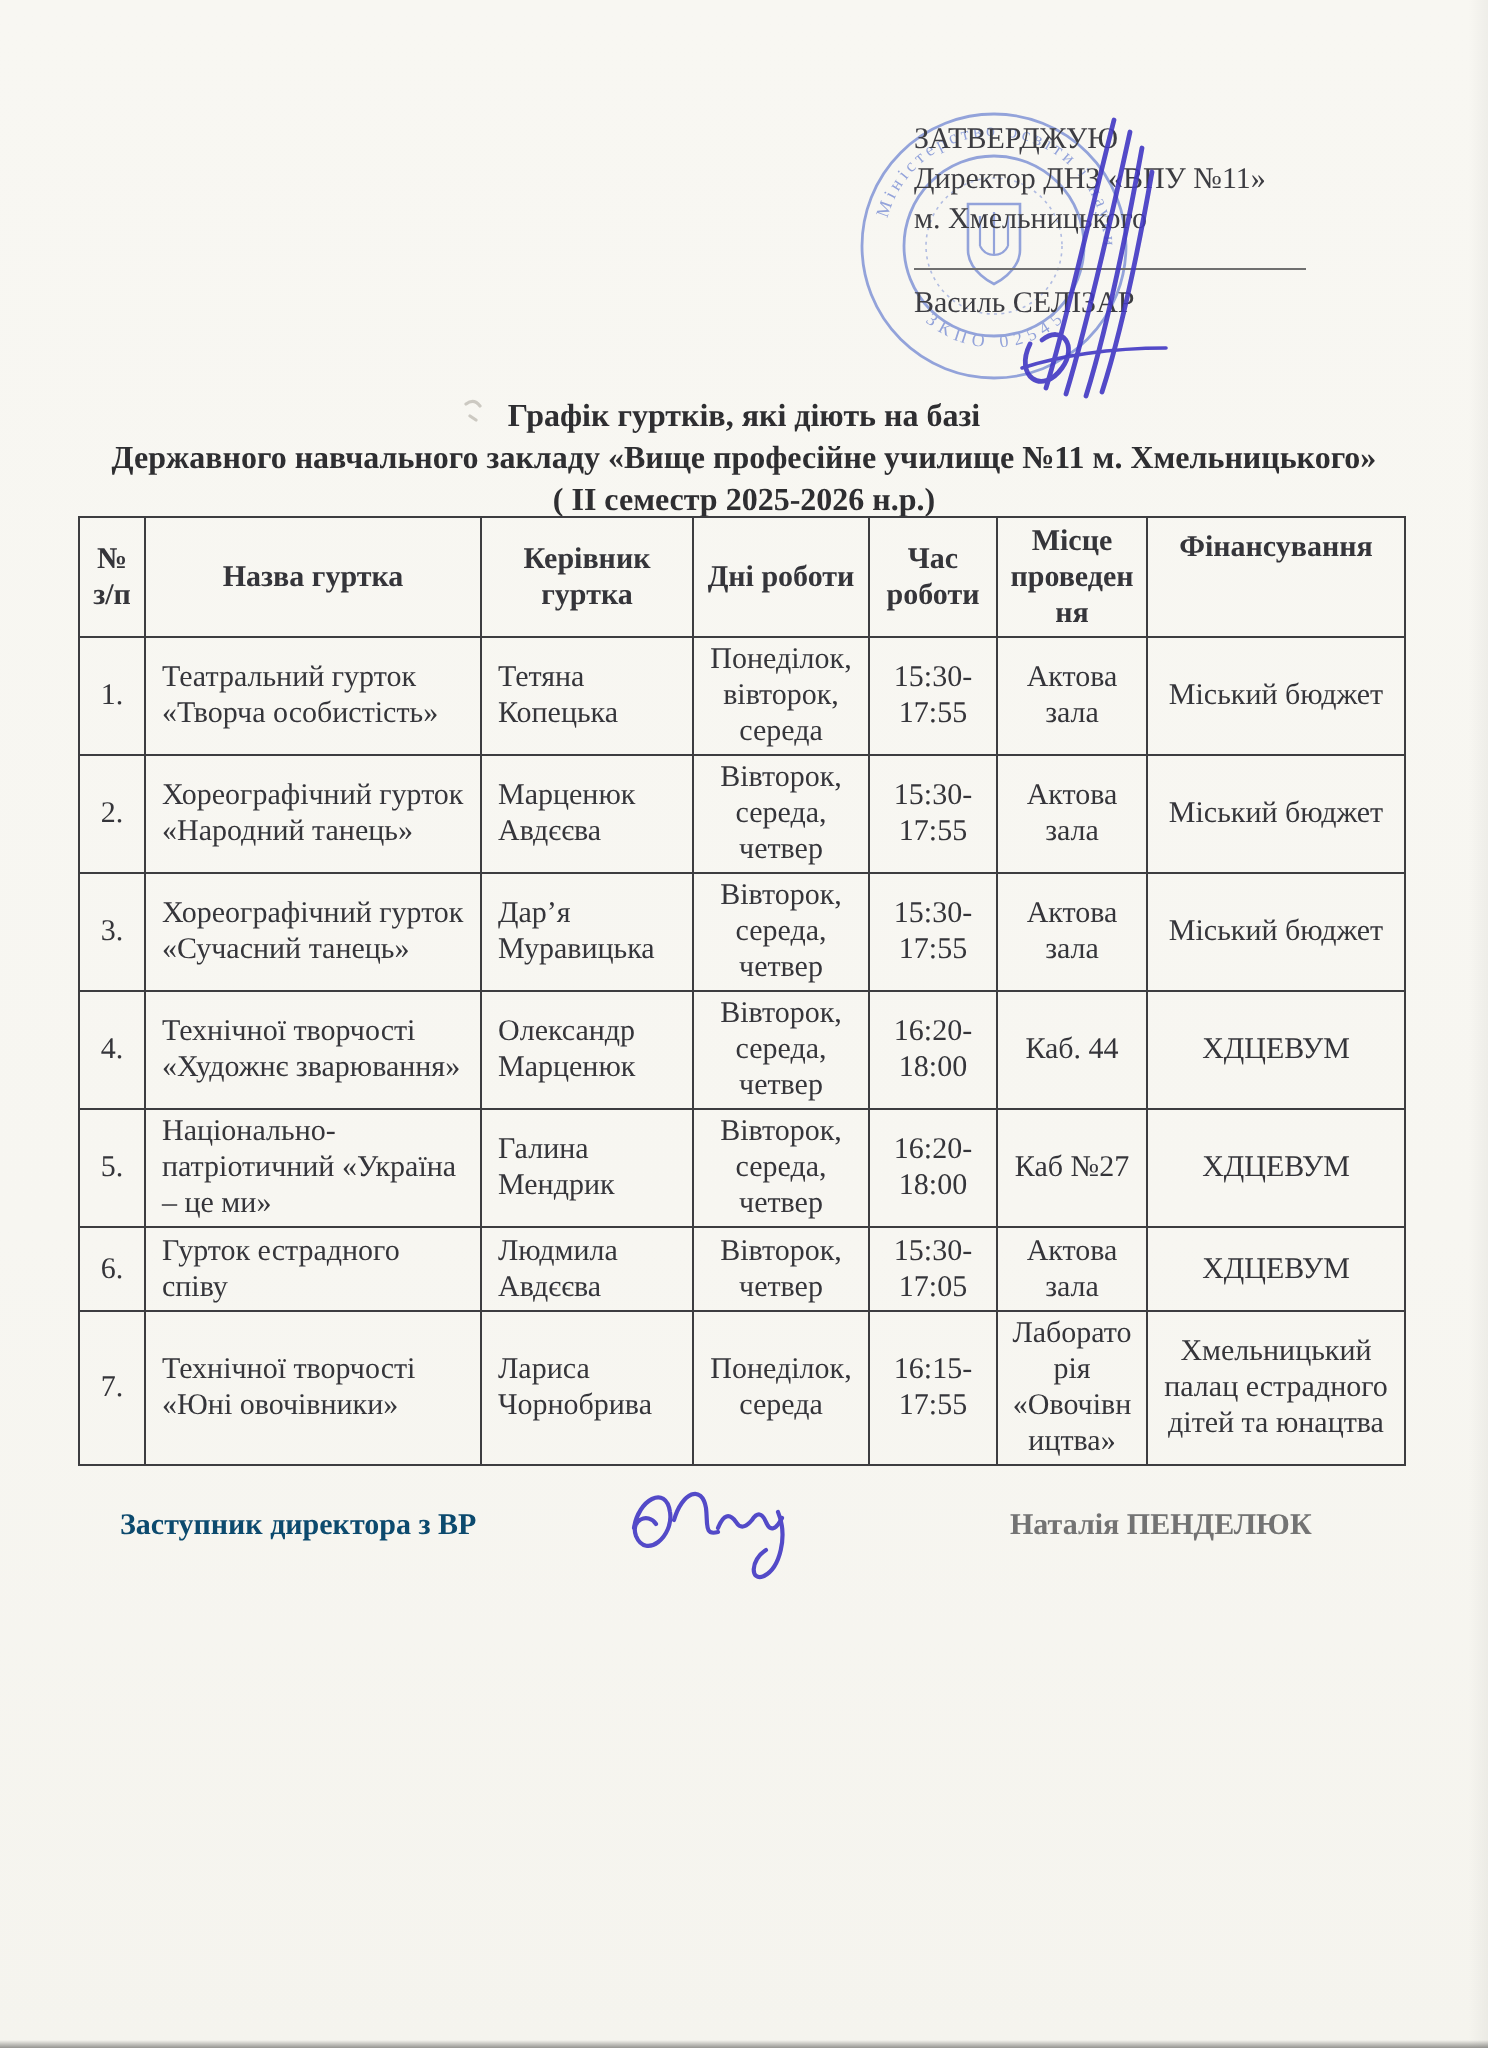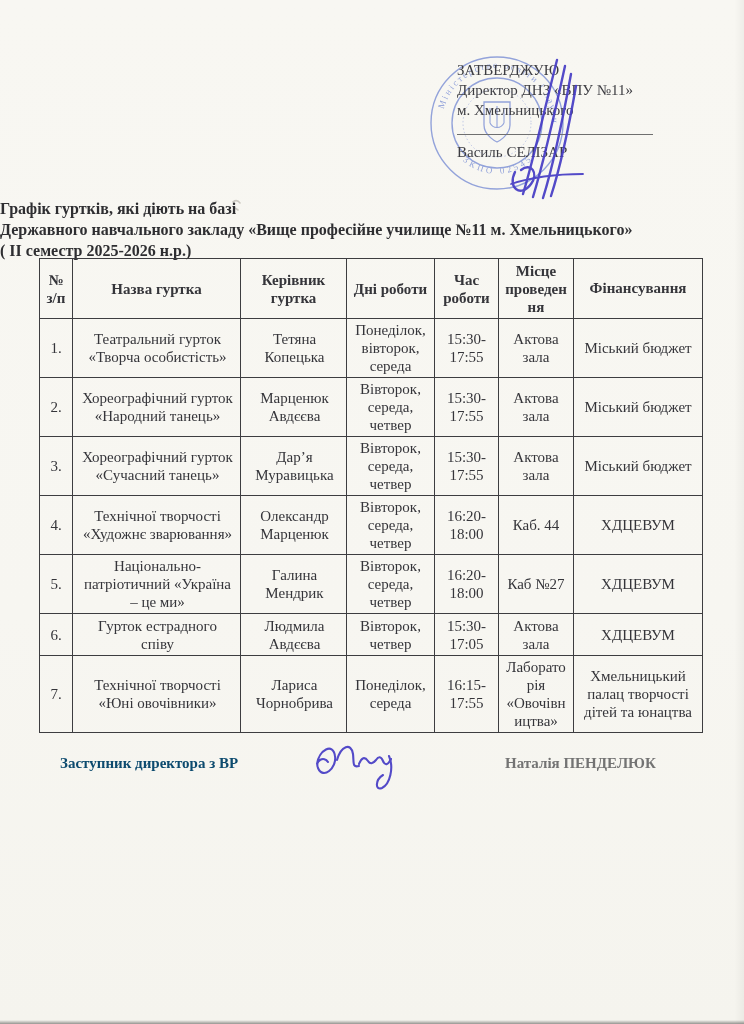--- a/index.html
+++ b/index.html
@@ -34,42 +34,42 @@
   .stamp svg{width:100%;height:100%;}
 
   
   .dir-sign{position:absolute;left:505px;top:52px;width:95px;height:150px;pointer-events:none;}
 
   
   .pencil-mark{position:absolute;left:230px;top:198px;width:20px;height:14px;opacity:.55;}
 
   
   .title-block{
-    position:absolute;left:0;top:198px;width:744px;
+    position:absolute;left:0;top:198px;width:744px;text-align:center;
     font-weight:bold;font-size:16px;line-height:21px;color:#2e2e31;
   }
 
   
   .table-wrap{position:absolute;left:39px;top:258px;}
   table.sched{
     border-collapse:collapse;table-layout:fixed;width:663px;
     font-size:15px;line-height:18px;color:#35353a;
   }
   table.sched th, table.sched td{
     border:1.6px solid #3d3d40;
     padding:2px 4px;
     overflow:hidden;
     word-wrap:break-word;
     overflow-wrap:break-word;
     vertical-align:middle;
   }
   table.sched th{font-weight:bold;text-align:center;}
-  table.sched th.c-fund{vertical-align:top;padding-top:20px;}
+  table.sched th.c-fund{vertical-align:top;padding-top:6px;}
   table.sched td{text-align:center;}
-  table.sched td.c-name, table.sched td.c-leader{text-align:center;padding-left:8px;padding-right:6px;}
+  table.sched td.c-name, table.sched td.c-leader{text-align:left;padding-left:8px;padding-right:6px;}
   table.sched td.c-num{text-align:center;}
   thead tr{height:60px;}
   tbody tr:nth-child(1){height:57px;}
   tbody tr:nth-child(2){height:48px;}
   tbody tr:nth-child(3){height:57px;}
   tbody tr:nth-child(4){height:53px;}
   tbody tr:nth-child(5){height:53px;}
   tbody tr:nth-child(6){height:42px;}
   tbody tr:nth-child(7){height:70px;}
   th.c-place{word-break:break-word;}
@@ -227,21 +227,21 @@
           <td class="c-place">Актова зала</td>
           <td class="c-fund">ХДЦЕВУМ</td>
         </tr>
         <tr>
           <td class="c-num">7.</td>
           <td class="c-name">Технічної творчості «Юні овочівники»</td>
           <td class="c-leader">Лариса Чорнобрива</td>
           <td class="c-days">Понеділок, середа</td>
           <td class="c-time">16:15-17:55</td>
           <td class="c-place">Лабораторія «Овочівництва»</td>
-          <td class="c-fund">Хмельницький палац творчості дітей та юнацтва</td>
+          <td class="c-fund">Хмельницький палац естрадного дітей та юнацтва</td>
         </tr>
       </tbody>
   </table>
 </div>
 
 <div class="footer-label">Заступник директора з ВР</div>
 
 <div class="deputy-sign">
   <svg viewBox="0 0 95 68" xmlns="http://www.w3.org/2000/svg">
     <g stroke="#4238c4" stroke-width="2.1" fill="none" stroke-linecap="round" opacity="0.9">

